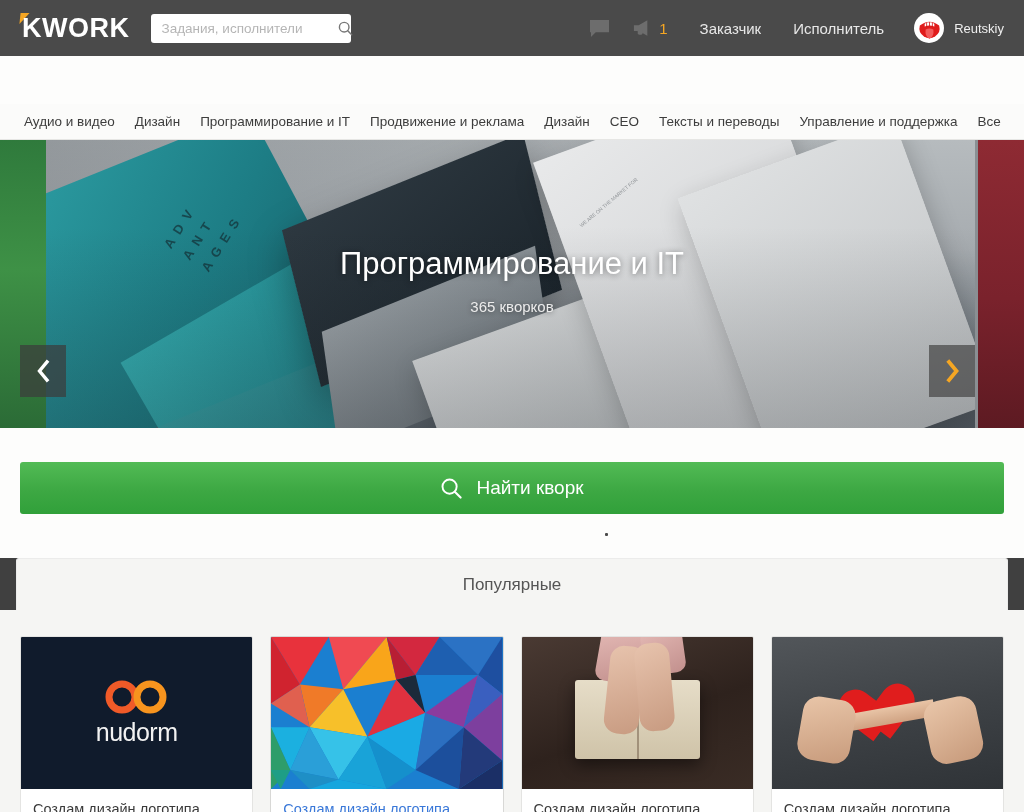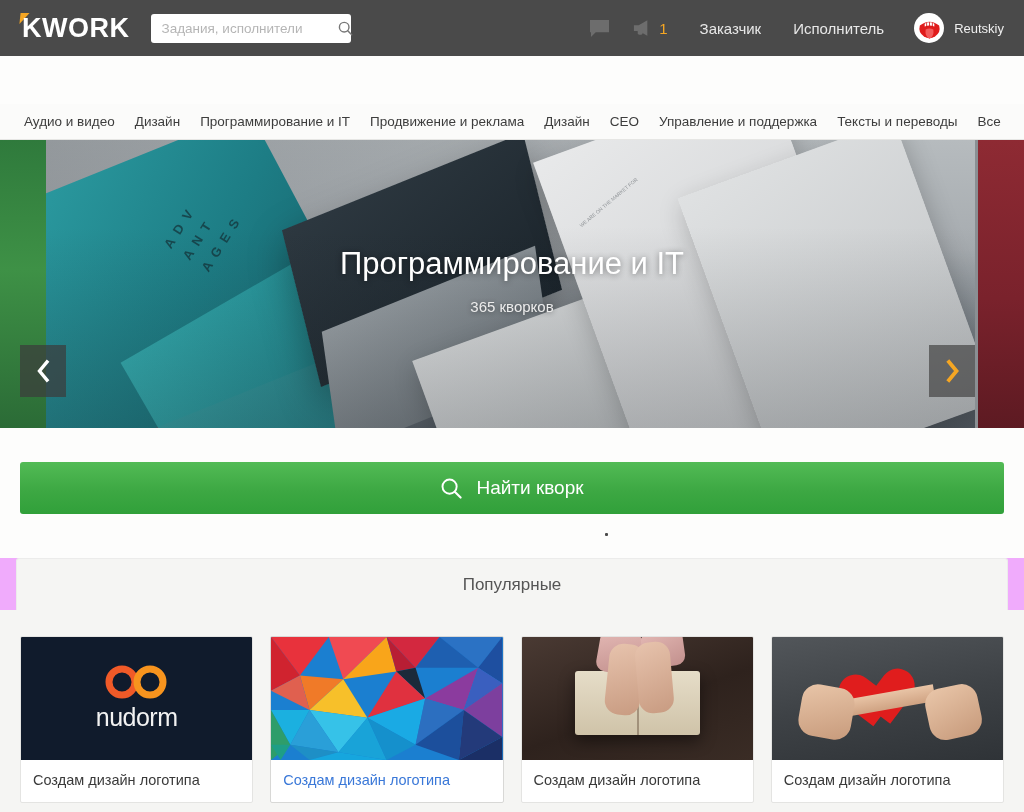--- a/index.html
+++ b/index.html
@@ -244,21 +244,21 @@
     font-family: inherit;
     display: flex; align-items: center; justify-content: center;
     gap: 13px;
     cursor: pointer;
   }
 
   
   .tabs-wrap {
     margin-top: 44px;
     padding: 0 16px;
-    background: #f0abfc;
+    background: #404040;
     position: relative;
     text-align: center;
   }
   .tabs {
     display: flex;
     gap: 8px;
     height: 52px;
   }
   .tab {
     flex: 1;
@@ -298,21 +298,21 @@
   }
   .card {
     flex: 1;
     background: #fff;
     border: 1px solid #e4e4e2;
     border-radius: 2px;
     overflow: hidden;
     cursor: pointer;
   }
   .card.hovered { border-color: #d8d8d6; }
-  .card-thumb { height: 123px; position: relative; overflow: hidden; }
+  .card-thumb { height: 152px; position: relative; overflow: hidden; }
   .card-title {
     padding: 12px 12px 14px 12px;
     font-size: 14.5px;
     color: #3a3a3a;
     white-space: nowrap;
   }
   .card-title.link { color: #3a78d8; }
 
   
   .thumb-nudorm {
@@ -447,22 +447,22 @@
   </div>
 </div>
 
 <div class="nav">
   <span class="nav-item">Аудио и видео</span>
   <span class="nav-item">Дизайн</span>
   <span class="nav-item">Программирование и IT</span>
   <span class="nav-item">Продвижение и реклама</span>
   <span class="nav-item">Дизайн</span>
   <span class="nav-item">CEO</span>
+  <span class="nav-item">Тексты и переводы</span>
   <span class="nav-item">Управление и поддержка</span>
-  <span class="nav-item">Тексты и переводы</span>
   <span class="nav-item">Все</span>
 </div>
 
 <div class="hero">
 
   <div class="hero-edge left" style="background:linear-gradient(180deg,#2f7a3c 0%,#3e9146 45%,#2b6b36 100%)"></div>
   <div class="hero-edge right" style="background:linear-gradient(180deg,#8e2a33 0%,#7a222c 55%,#5d1a22 100%)"></div>
 
   <div class="hero-stage">
     <div class="hero-img">

